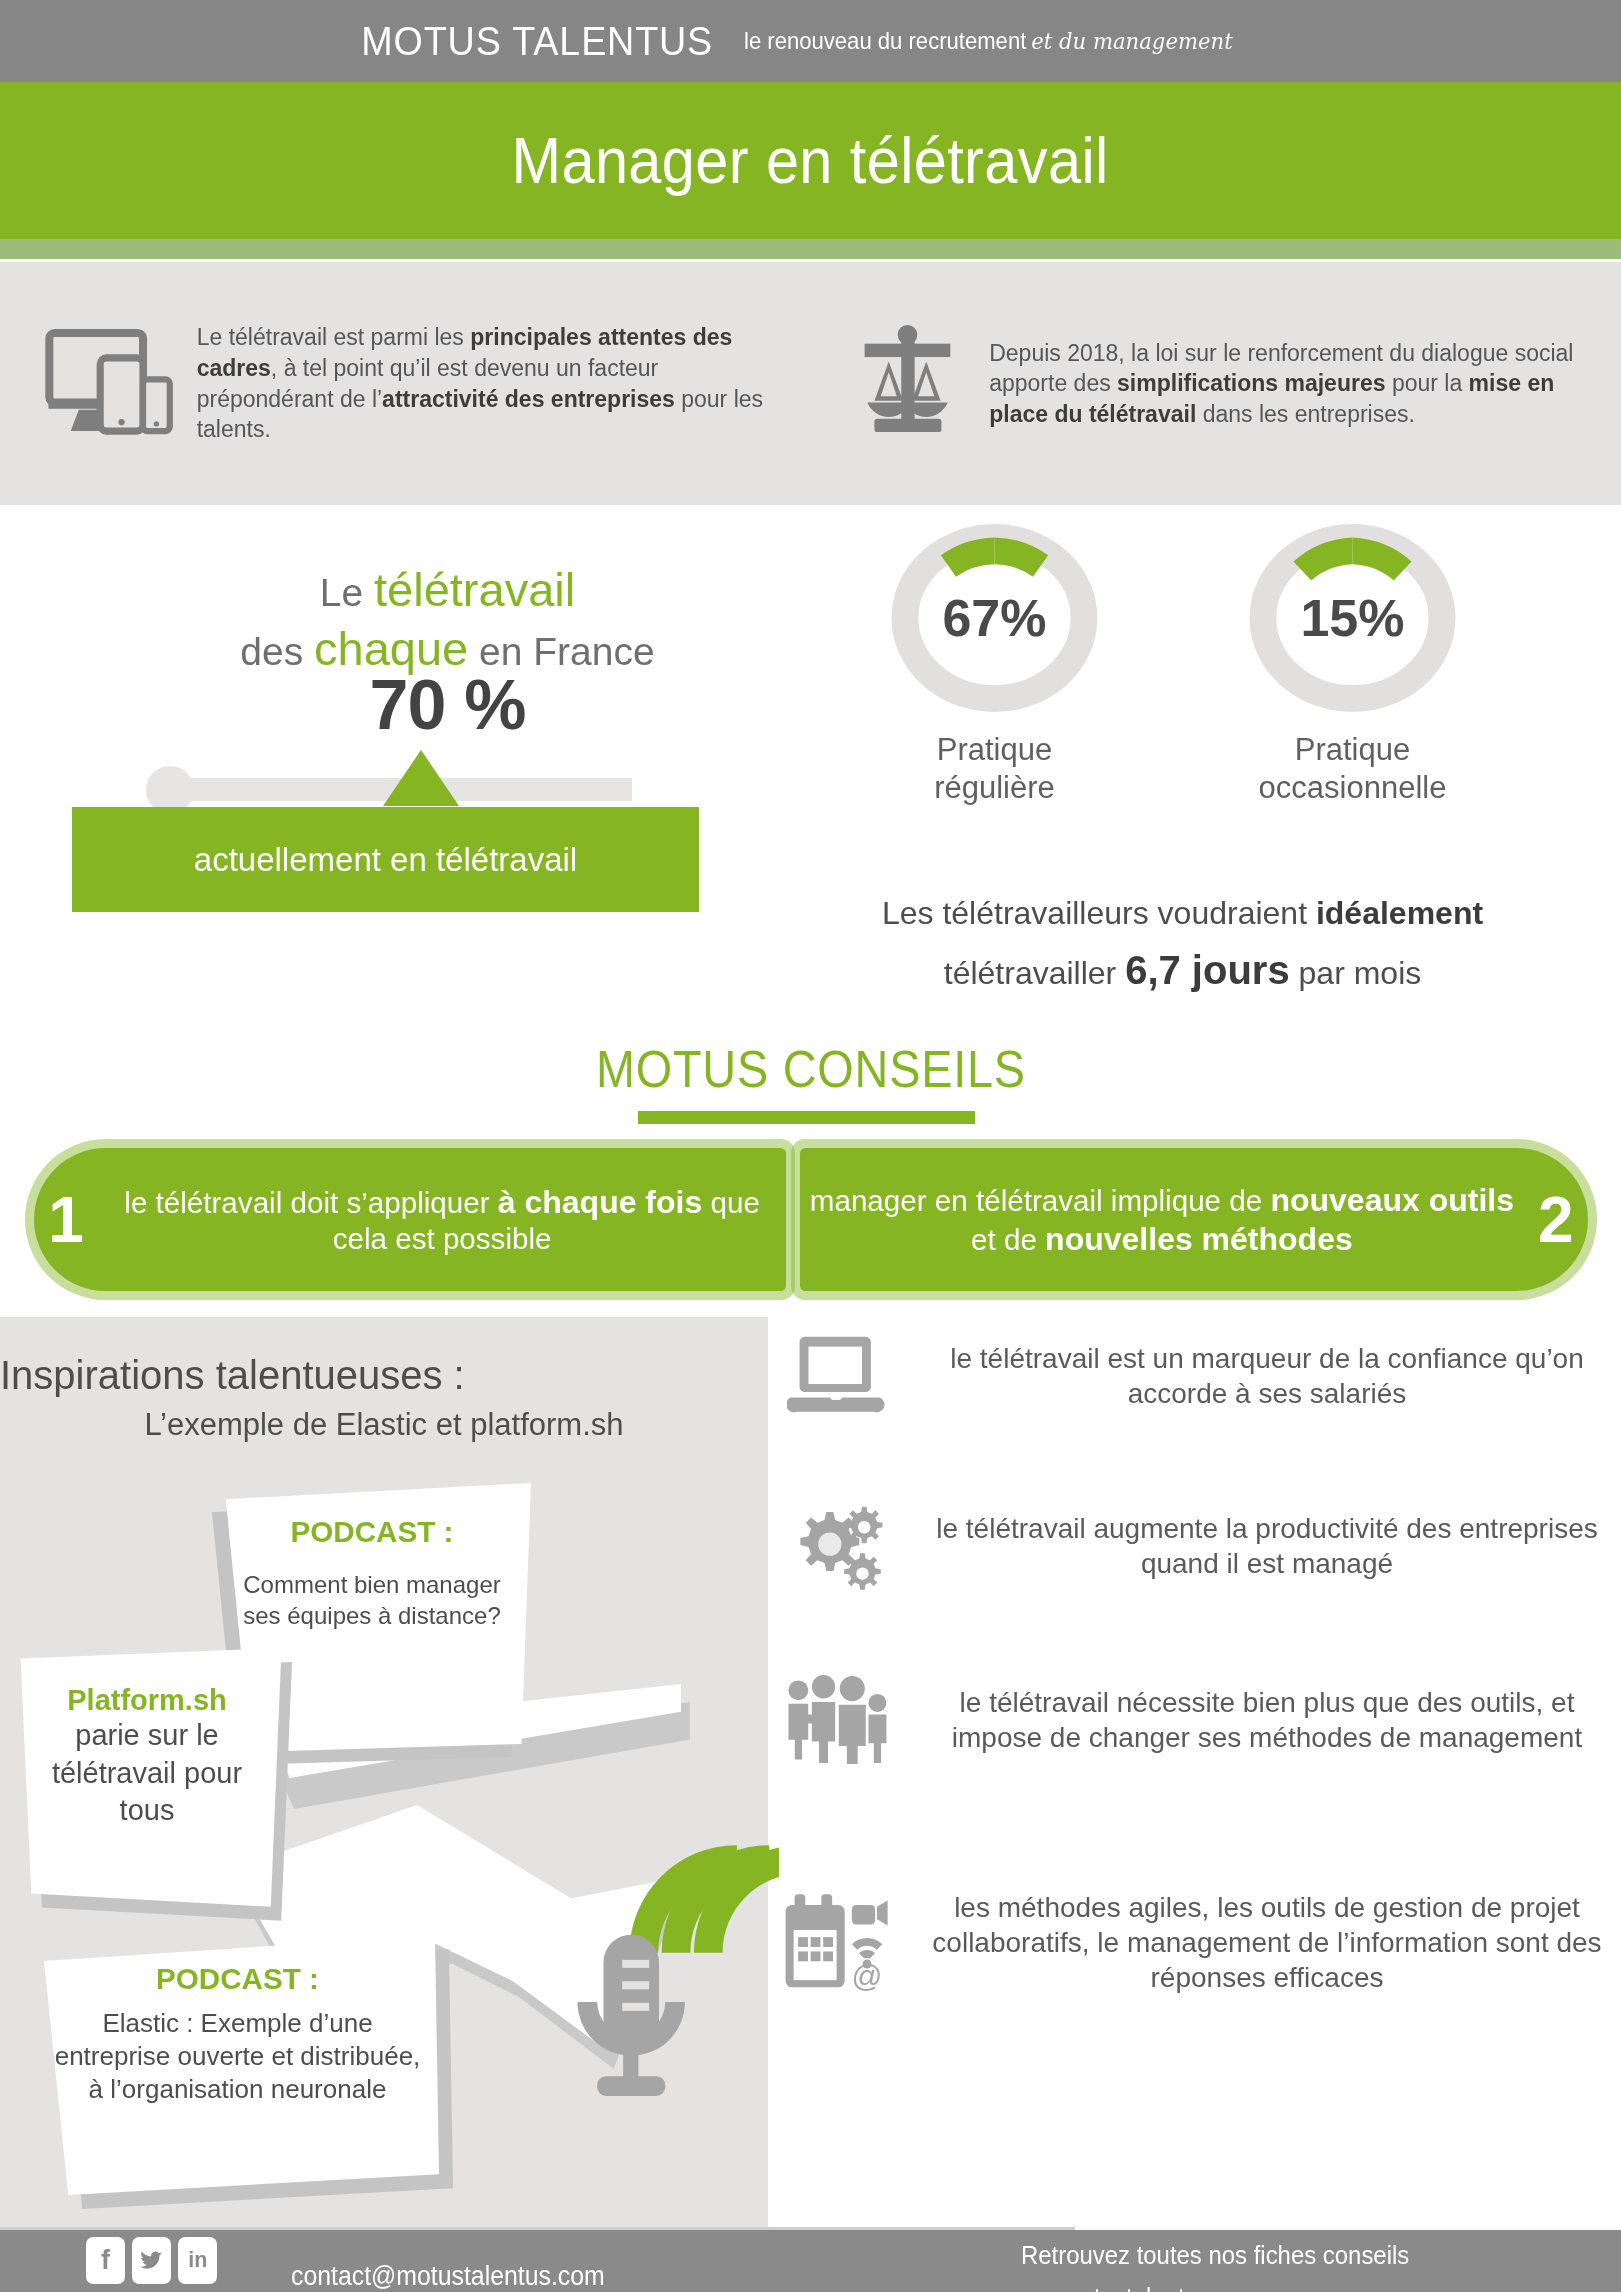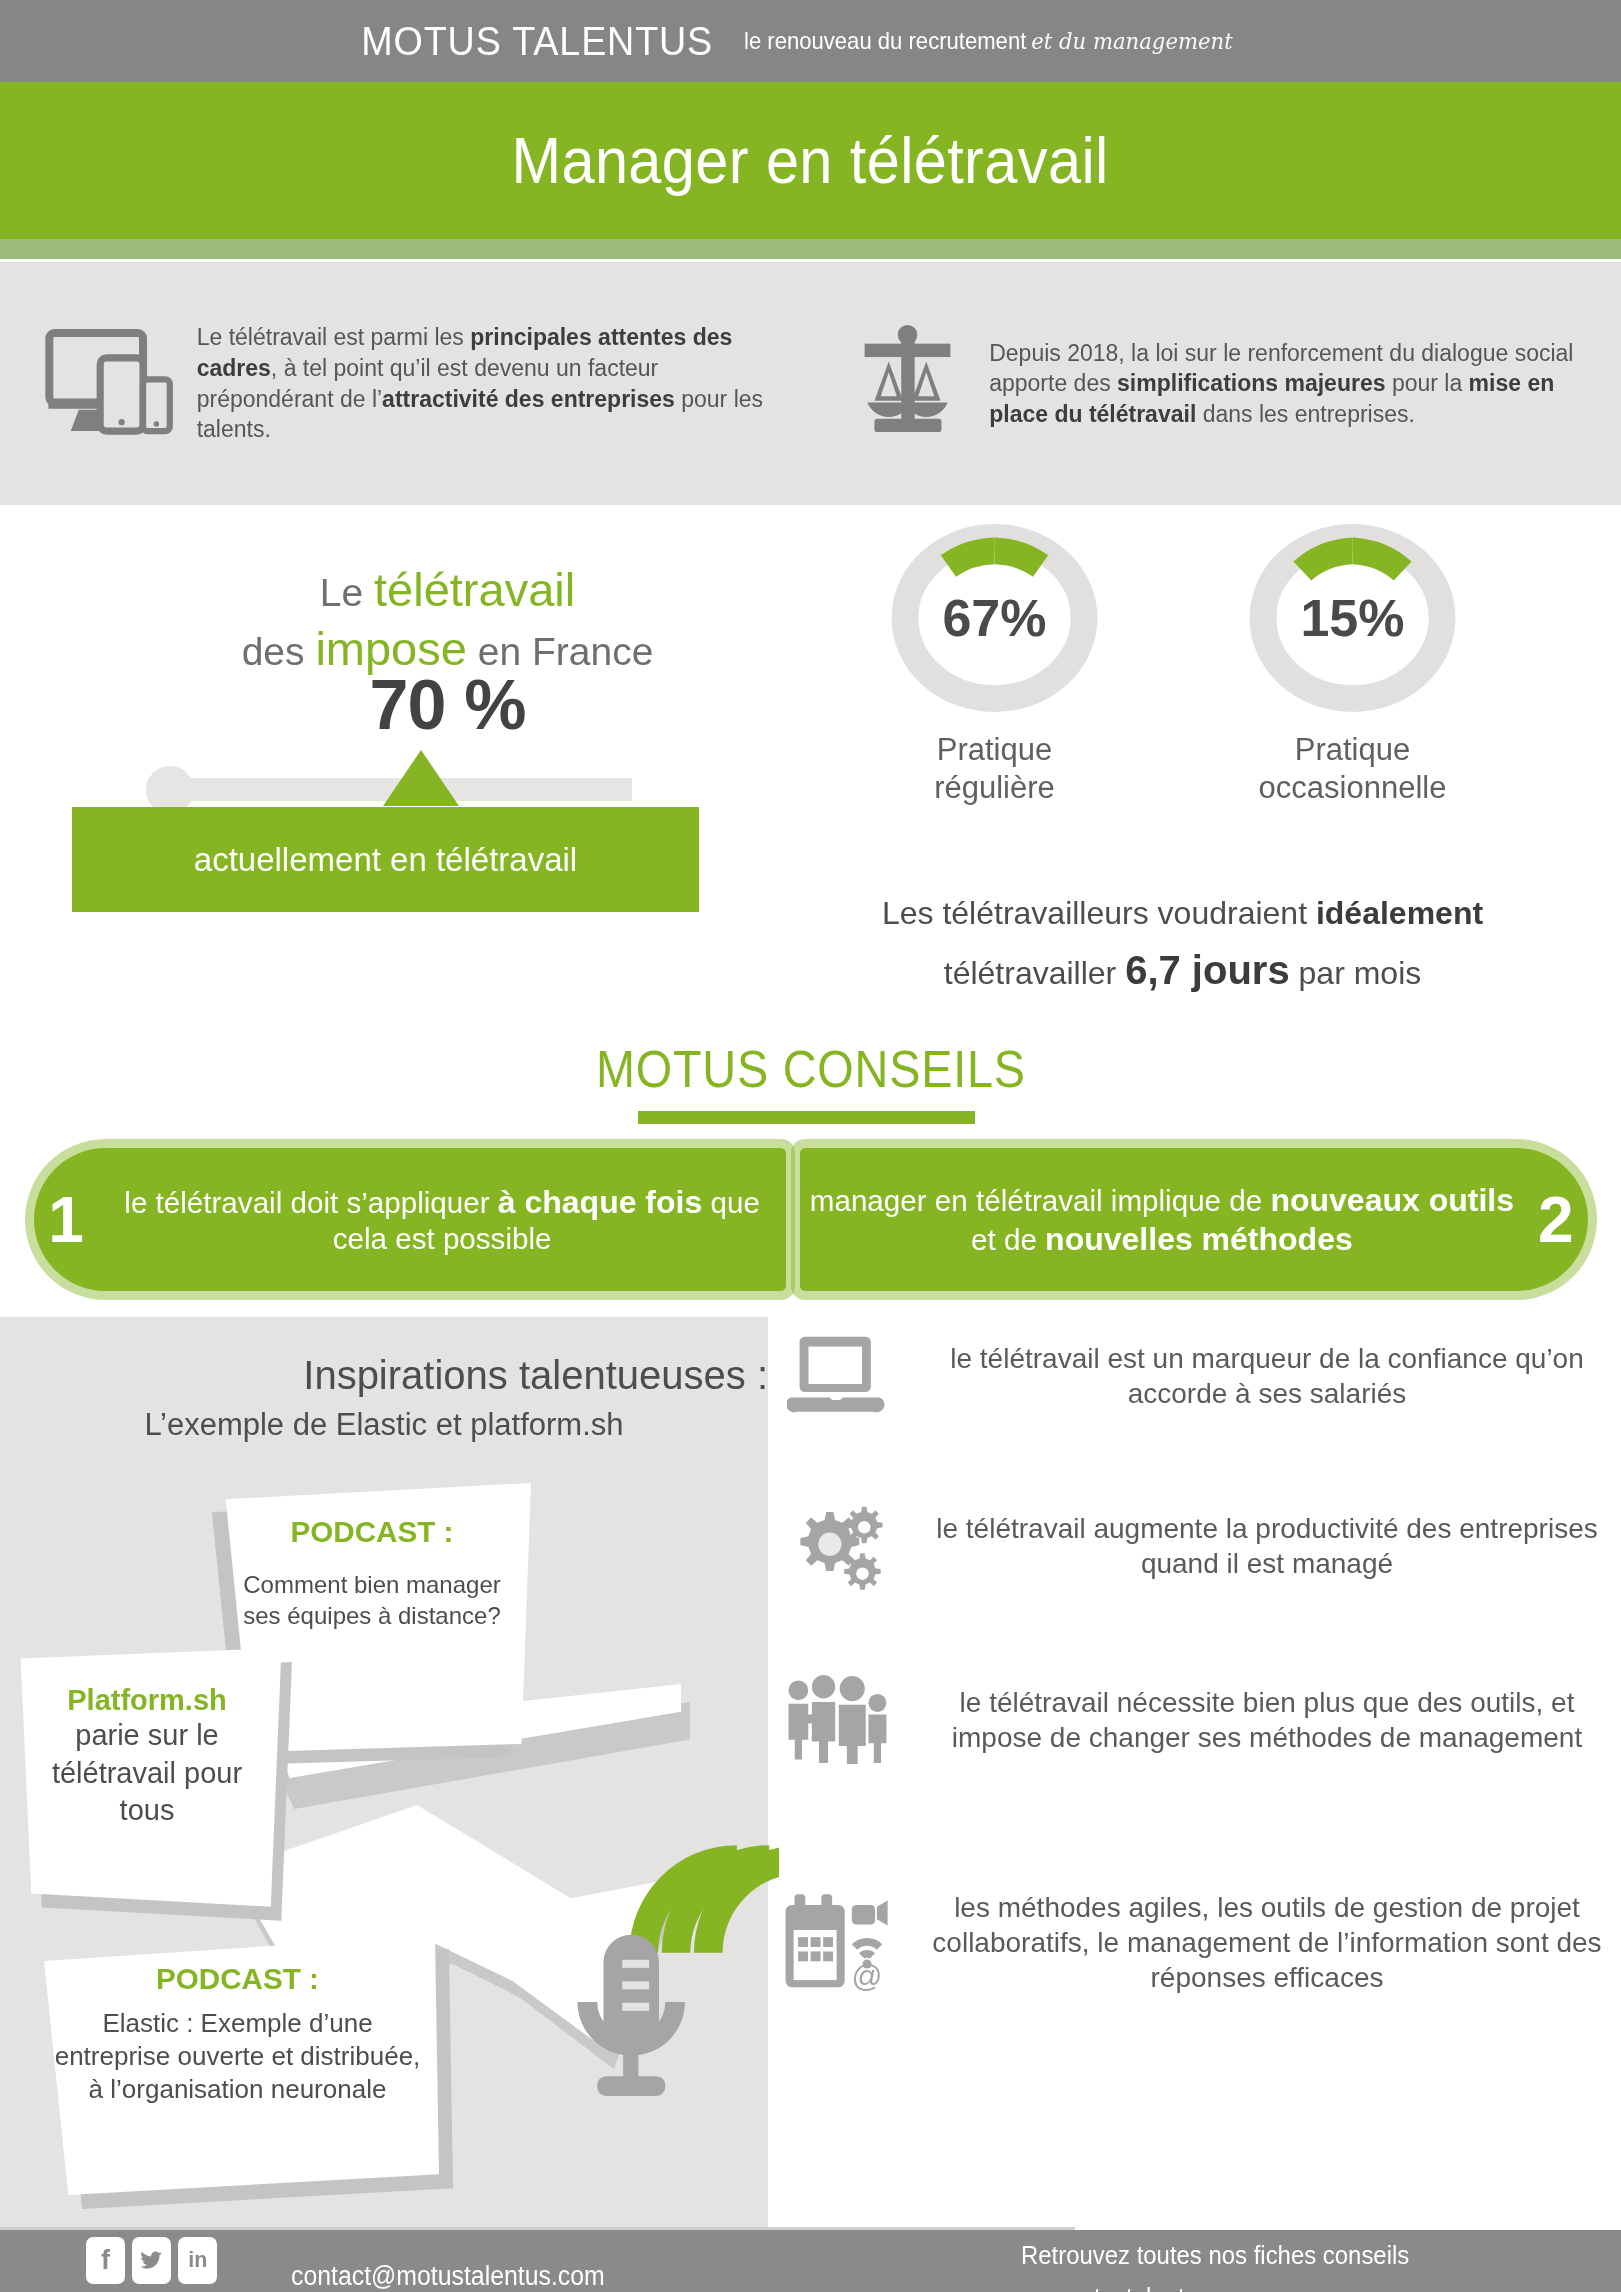--- a/index.html
+++ b/index.html
@@ -139,22 +139,22 @@
   .pill-txt { flex: 1; text-align: center; font-size: 29.6px; font-weight: 300; line-height: 1.2; padding: 0 7.2px; }
   .pill-txt b { font-weight: 700; font-size: 32px; }
 
   
   .bottom { position: absolute; left: 0; top: 1317px; width: 1621px; height: 913px; }
   .insp-panel {
     position: absolute; left: 0; top: 0; width: 768px; height: 913px;
     background: #e4e3e1; overflow: hidden;
   }
   .insp-title {
-    position: absolute; left: 0; top: 36px; width: 768px; text-align: right;
-    font-size: 40px; color: #4d4d4d; font-weight: 300; padding-left: 40px;
+    position: absolute; left: 0; top: 36px; width: 768px; text-align: left;
+    font-size: 40px; color: #4d4d4d; font-weight: 300;
   }
   .insp-sub {
     position: absolute; left: 0; top: 90px; width: 768px; text-align: center;
     font-size: 31px; color: #4d4d4d; font-weight: 300;
   }
 
   .bubble { position: absolute; background: #ffffff; }
   .bubble .hdr { color: #86b524; font-weight: 700; }
   .bubble .body { color: #4d4d4d; font-weight: 300; }
 
@@ -316,21 +316,21 @@
     </div>
   </div>
 
   <div class="stats">
 
     <div class="tt-head">
       <div>
         <span>Le </span><span class="g">télétravail</span>
       </div>
       <div>
-        <span>des </span><span class="g2">impose</span><span> en France</span>
+        <span>des </span><span class="g2">chaque</span><span> en France</span>
       </div>
     </div>
 
     <div class="big-pct">70 %</div>
 
     <div class="slider-track"></div>
     <div class="slider-knob"></div>
     <div class="slider-tri"></div>
 
     <div class="green-box">

